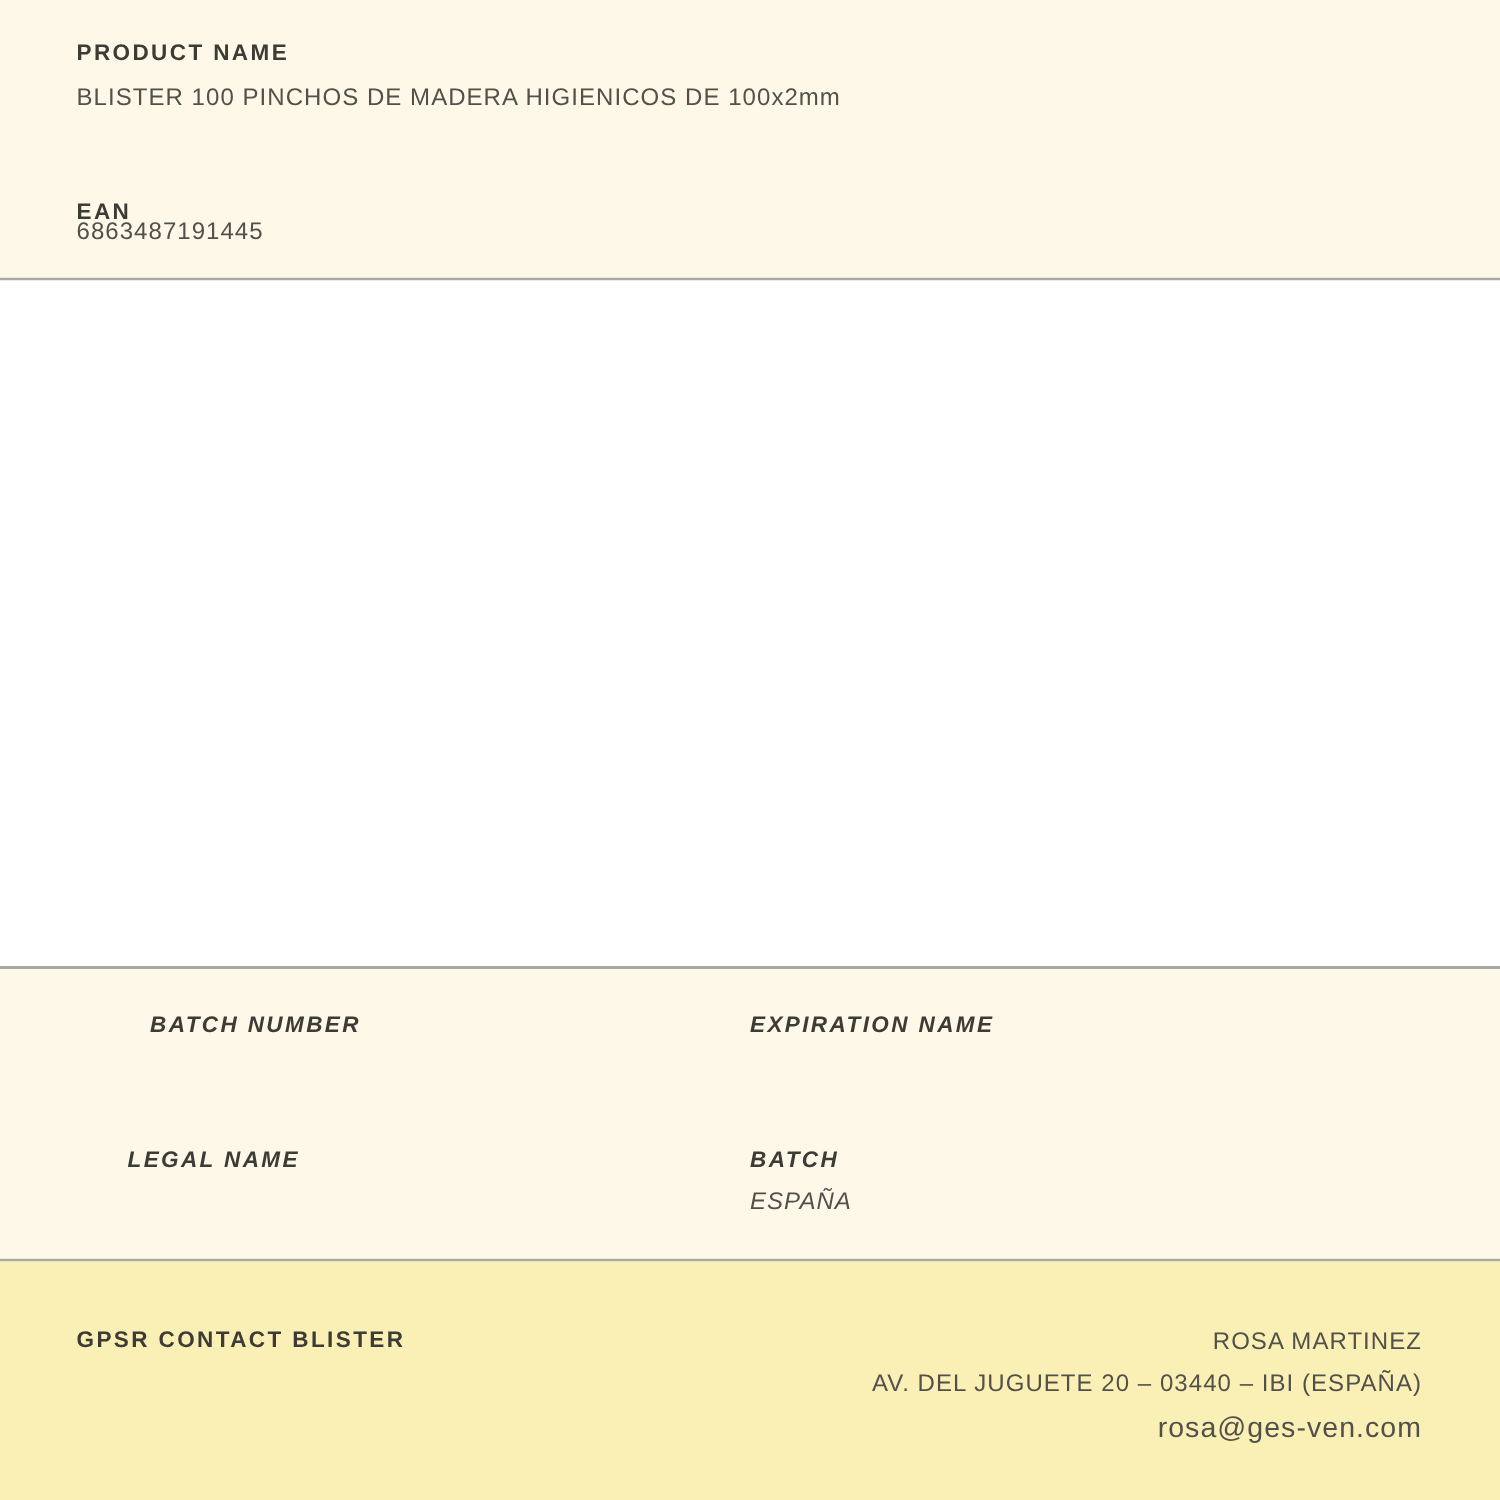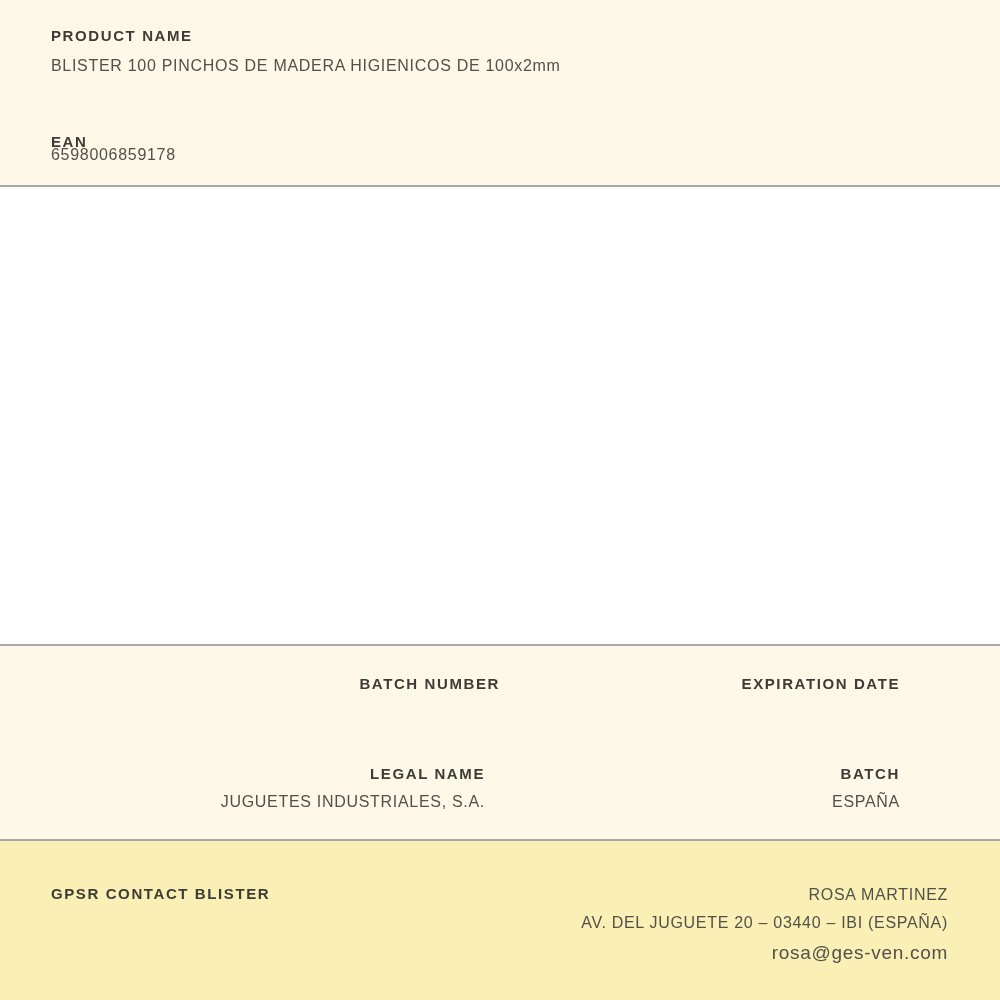--- a/index.html
+++ b/index.html
@@ -36,21 +36,21 @@
     white-space: nowrap;
   }
 
   
   .pos-pn-label { position: absolute; left: 51px; top: 27px; }
   .pos-pn-value { position: absolute; left: 51px; top: 56px; }
   .pos-ean-label { position: absolute; left: 51px; top: 117px; margin-top: 16px; }
   .pos-ean-value { position: absolute; left: 51px; top: 145px; }
 
   
-  .cell { position: absolute; width: 400px; text-align: right; }
+  .cell { position: absolute; width: 400px; text-align: left; font-style: italic; }
   .cell .value { margin-top: 9px; white-space: nowrap; }
   .cell-batch      { left: 100px; top: 29px; }
   .cell-expiration { left: 500px; top: 29px; }
   .cell-legal      { left: 85px; top: 119px; }
   .cell-origin     { left: 500px; top: 119px; }
 
   
   .pos-gpsr-label { position: absolute; left: 51px; top: 44px; }
   .contact-block {
     position: absolute;
@@ -64,41 +64,40 @@
 </style>
 </head>
 <body>
 
 <div class="page">
 
   <section class="sec sec-top">
     <div class="label pos-pn-label">PRODUCT NAME</div>
     <div class="value pos-pn-value">BLISTER 100 PINCHOS DE MADERA HIGIENICOS DE 100x2mm</div>
     <div class="label pos-ean-label">EAN</div>
-    <div class="value pos-ean-value">6598006859178</div>
+    <div class="value pos-ean-value">6863487191445</div>
   </section>
 
   <div class="divider"></div>
 
   <section class="sec sec-blank"></section>
 
   <div class="divider"></div>
 
   <section class="sec sec-details">
     <div class="cell cell-batch">
       <div class="label">BATCH NUMBER</div>
       <div class="value"></div>
     </div>
     <div class="cell cell-expiration">
-      <div class="label">EXPIRATION DATE</div>
+      <div class="label">EXPIRATION NAME</div>
       <div class="value"></div>
     </div>
     <div class="cell cell-legal">
       <div class="label">LEGAL NAME</div>
-      <div class="value">JUGUETES INDUSTRIALES, S.A.</div>
     </div>
     <div class="cell cell-origin">
       <div class="label">BATCH</div>
       <div class="value">ESPAÑA</div>
     </div>
   </section>
 
   <div class="divider"></div>
 
   <section class="sec sec-contact">

